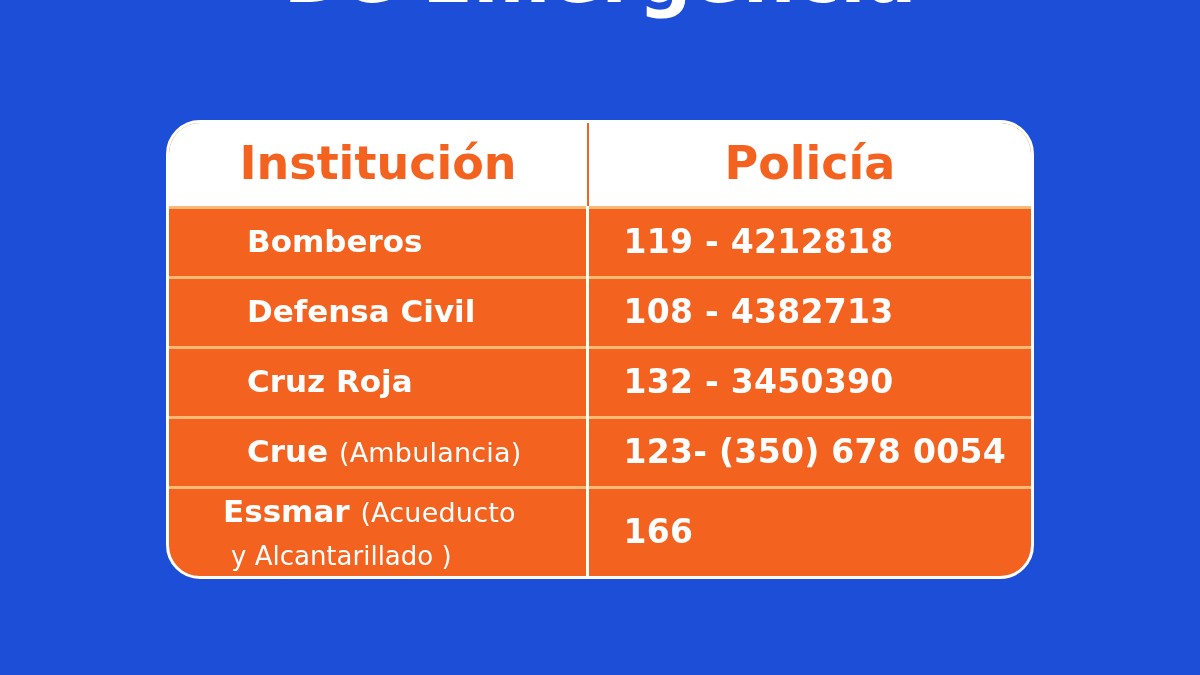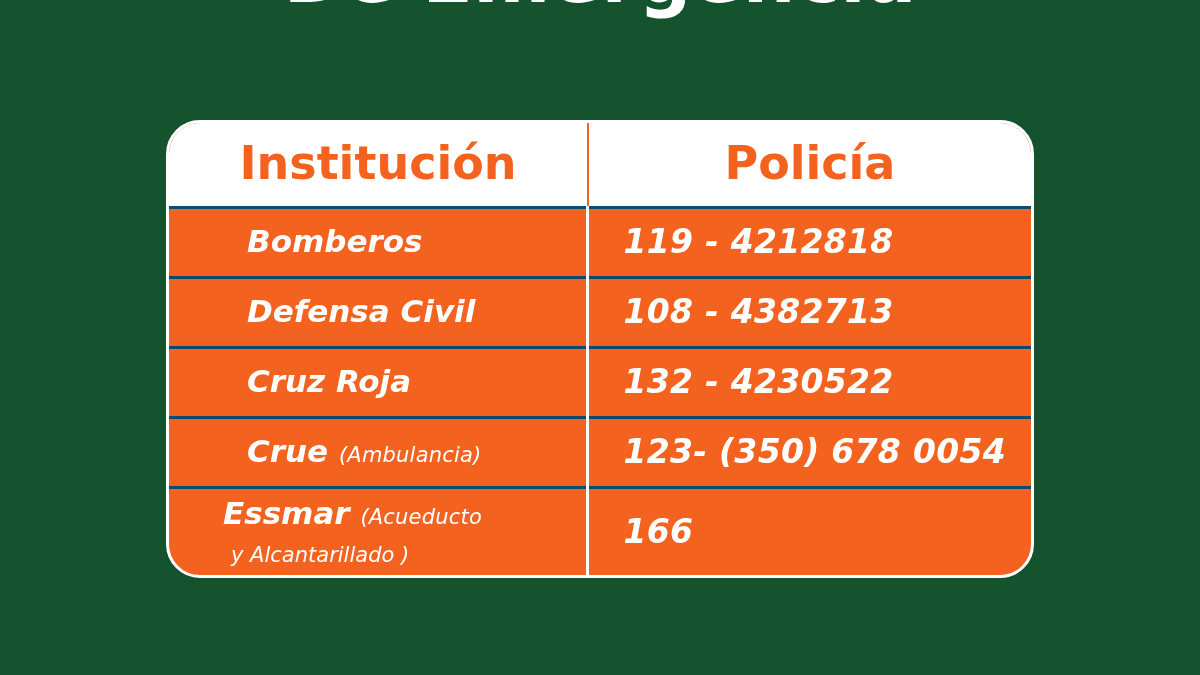--- a/index.html
+++ b/index.html
@@ -11,21 +11,21 @@
     height: 675px;
     overflow: hidden;
     background: #F4621F;
     font-family: "DejaVu Sans", sans-serif;
   }
 
   .poster {
     position: relative;
     width: 1200px;
     height: 675px;
-    background: #14532d;
+    background: #1d4ed8;
   }
 
   
   .title {
     position: absolute;
     top: -62px;
     left: 0;
     width: 1200px;
     text-align: center;
     color: #FFFFFF;
@@ -74,25 +74,24 @@
     height: 84px;
     box-sizing: border-box;
   }
 
   thead th.th-name {
     border-right: 2px solid #F4621F;
   }
 
   tbody td {
     color: #FFFFFF;
-    border-top: 3px solid #0c4a6e;
+    border-top: 3px solid #fdba74;
     vertical-align: middle;
     height: 70px;
     box-sizing: border-box;
-    font-style: italic;
   }
 
   tbody td.cell-name {
     border-right: 3px solid #FFFFFF;
     padding: 6px 10px 6px 78px;
     font-family: "DejaVu Sans", sans-serif;
     font-weight: bold;
     font-size: 31px;
     line-height: 1.08;
   }
@@ -101,38 +100,38 @@
     padding: 6px 10px 6px 34px;
     font-family: "DejaVu Sans", sans-serif;
     font-weight: bold;
     font-size: 33px;
     line-height: 1.08;
     letter-spacing: 0.3px;
   }
 
   .note {
     font-weight: normal;
-    font-size: 21px;
+    font-size: 27px;
     letter-spacing: 0.2px;
   }
 
   tr.row-last td {
     height: 88px;
   }
 
   tr.row-last td.cell-name {
     padding-left: 54px;
     text-align: left;
   }
 
   .essmar-line1 { white-space: nowrap; }
   .essmar-line2 {
     display: block;
     font-weight: normal;
-    font-size: 21px;
+    font-size: 26px;
     padding-left: 8px;
     margin-top: 14px;
   }
 </style>
 </head>
 <body>
 
 <div class="poster">
 
   <div class="title">De Emergencia</div>
@@ -153,21 +152,21 @@
         <tr>
           <td class="cell-name">Bomberos</td>
           <td class="cell-phone">119 - 4212818</td>
         </tr>
         <tr>
           <td class="cell-name">Defensa Civil</td>
           <td class="cell-phone">108 - 4382713</td>
         </tr>
         <tr>
           <td class="cell-name">Cruz Roja</td>
-          <td class="cell-phone">132 - 4230522</td>
+          <td class="cell-phone">132 - 3450390</td>
         </tr>
         <tr>
           <td class="cell-name"><span>Crue</span> <span class="note">(Ambulancia)</span></td>
           <td class="cell-phone">123- (350) 678 0054</td>
         </tr>
         <tr class="row-last">
           <td class="cell-name"><span class="essmar-line1"><span>Essmar</span> <span class="note">(Acueducto</span></span><span class="essmar-line2">y Alcantarillado )</span></td>
           <td class="cell-phone">166</td>
         </tr>
       </tbody>

